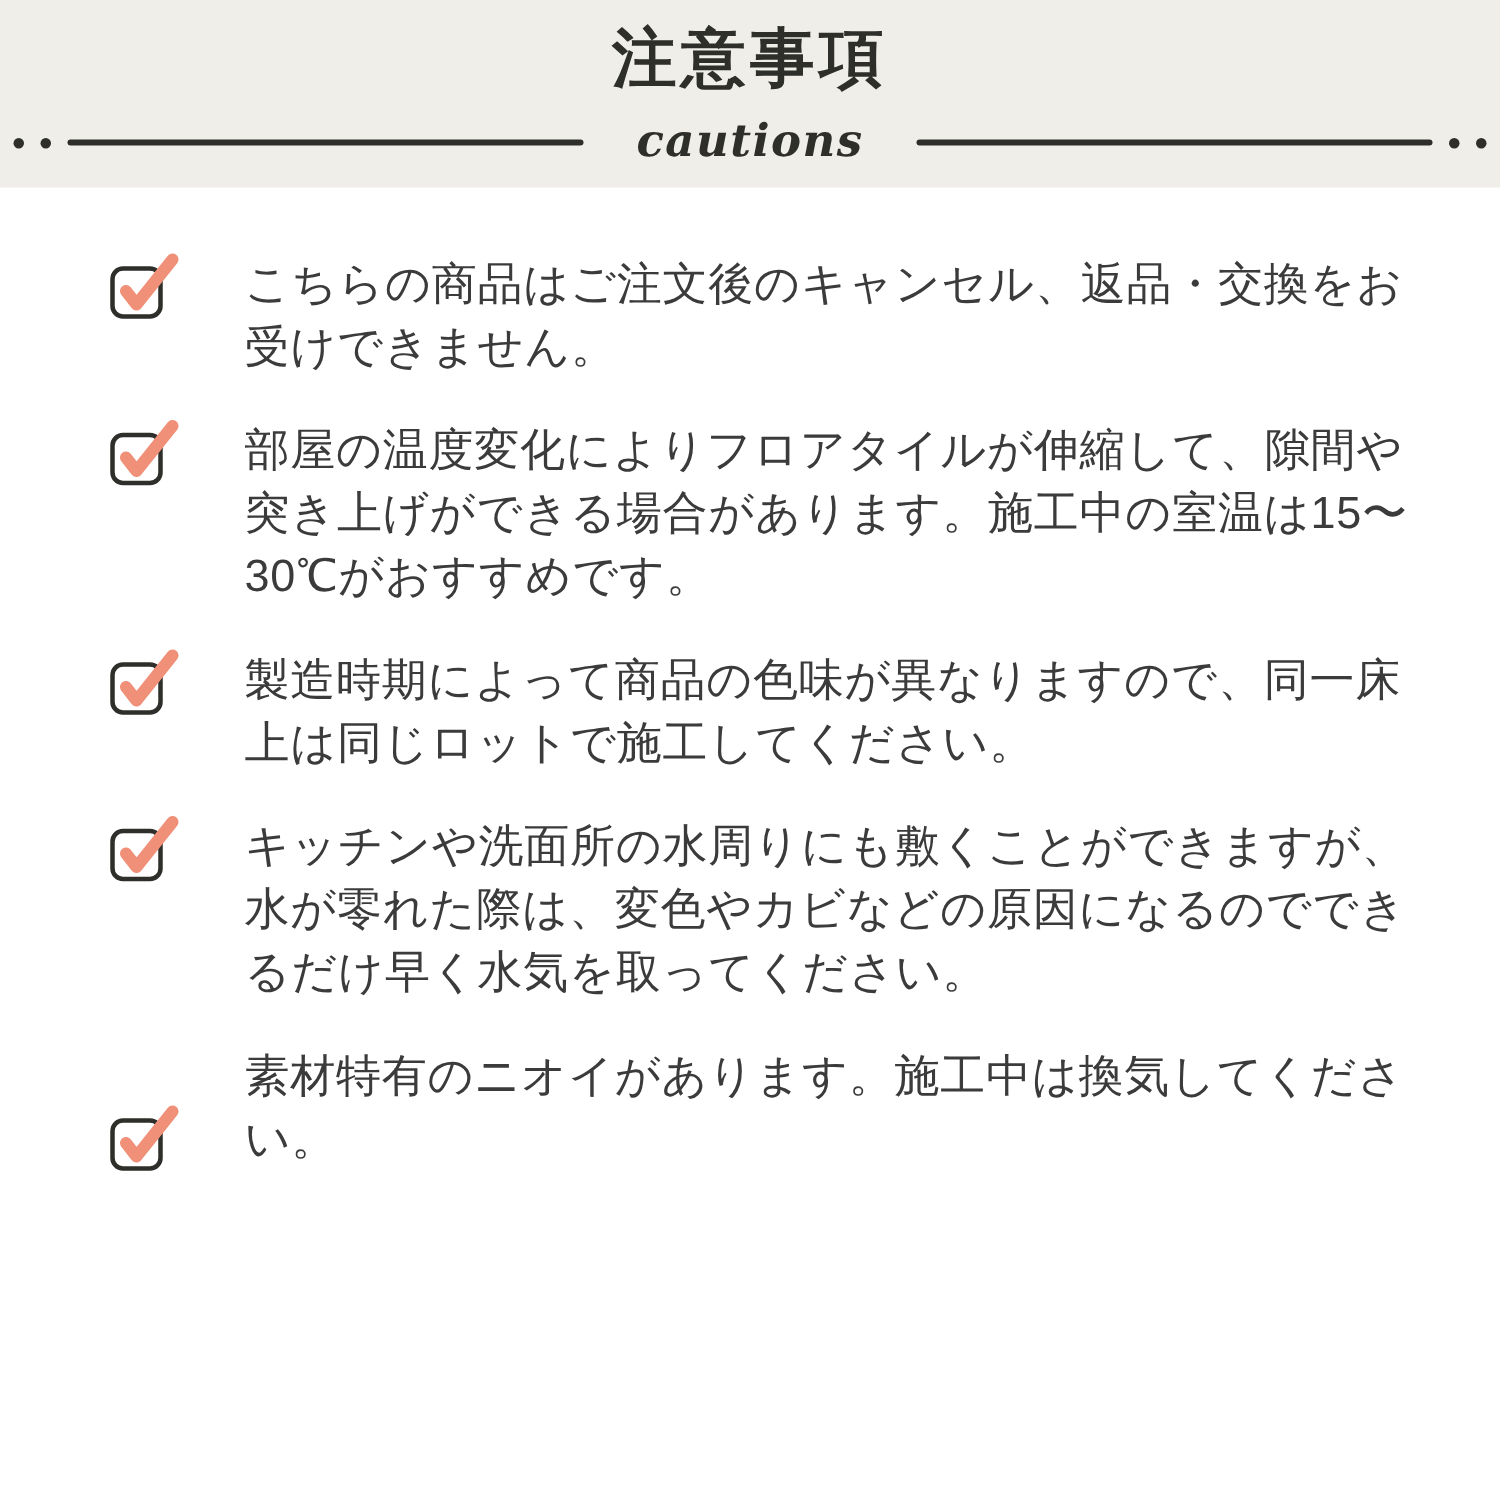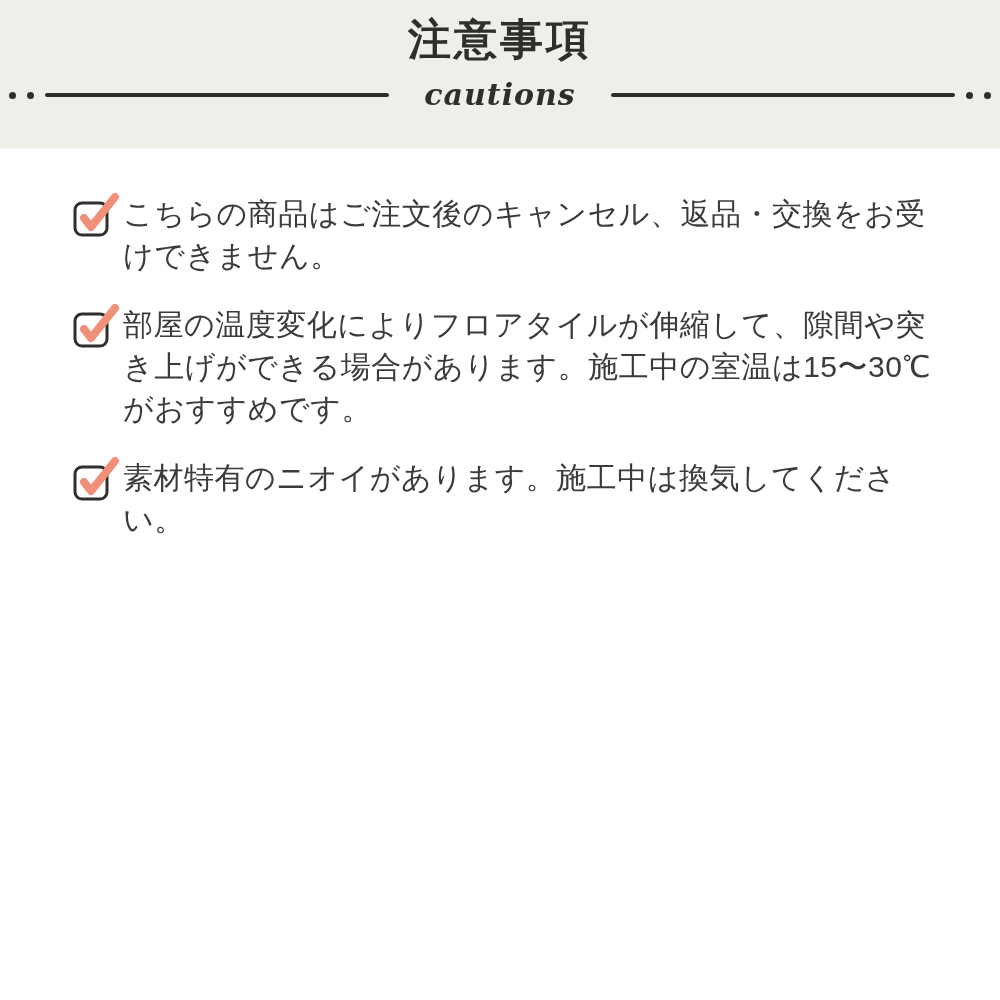--- a/index.html
+++ b/index.html
@@ -10,21 +10,21 @@
     width: 1000px;
     height: 1000px;
     background: var(--body-bg, #ffffff);
     font-family: "Liberation Sans", sans-serif;
     overflow: hidden;
   }
 
   
   .header {
     background: var(--header-bg, #efeee9);
-    height: 149px;
+    height: 125px;
   }
   .title {
     margin: 0;
     padding-top: 13px;
     text-align: center;
     font-size: 43px;
     line-height: 52px;
     font-weight: 700;
     letter-spacing: 3px;
     color: var(--ink, #2e2e2a);
@@ -62,22 +62,23 @@
   }
 
   
   .list {
     padding: 44px 58px 0 73px;
   }
   .item {
     display: flex;
     align-items: flex-start;
     margin-bottom: 27px;
+    gap: 40px;
   }
-  .item:last-child { margin-bottom: 0; }
+  .item:last-child { margin-bottom: 0; align-items: flex-end; }
 
   .check-icon {
     flex: none;
     width: 48px;
     height: 45px;
     margin: -1px 2px 0 0;
   }
   .check-icon .cb-box {
     fill: #ffffff;
     stroke: var(--ink, #2e2e2a);
@@ -130,22 +131,36 @@
 
 
     <div class="item">
       <svg class="check-icon" viewBox="0 0 48 45" aria-hidden="true">
         <rect class="cb-box" x="2" y="11" width="32" height="32" rx="7"></rect>
         <path class="cb-check" d="M11 26 L18 35 L42 5"></path>
       </svg>
       <p class="item-text">部屋の温度変化によりフロアタイルが伸縮して、隙間や突き上げができる場合があります。施工中の室温は15〜30℃がおすすめです。</p>
     </div>
 
+    <div class="item">
+      <svg class="check-icon" viewBox="0 0 48 45" aria-hidden="true">
+        <rect class="cb-box" x="2" y="11" width="32" height="32" rx="7"></rect>
+        <path class="cb-check" d="M11 26 L18 35 L42 5"></path>
+      </svg>
+      <p class="item-text">製造時期によって商品の色味が異なりますので、同一床上は同じロットで施工してください。</p>
+    </div>
 
 
+    <div class="item">
+      <svg class="check-icon" viewBox="0 0 48 45" aria-hidden="true">
+        <rect class="cb-box" x="2" y="11" width="32" height="32" rx="7"></rect>
+        <path class="cb-check" d="M11 26 L18 35 L42 5"></path>
+      </svg>
+      <p class="item-text">キッチンや洗面所の水周りにも敷くことができますが、水が零れた際は、変色やカビなどの原因になるのでできるだけ早く水気を取ってください。</p>
+    </div>
 
     <div class="item">
       <svg class="check-icon" viewBox="0 0 48 45" aria-hidden="true">
         <rect class="cb-box" x="2" y="11" width="32" height="32" rx="7"></rect>
         <path class="cb-check" d="M11 26 L18 35 L42 5"></path>
       </svg>
       <p class="item-text">素材特有のニオイがあります。施工中は換気してください。</p>
     </div>
   </main>
 

